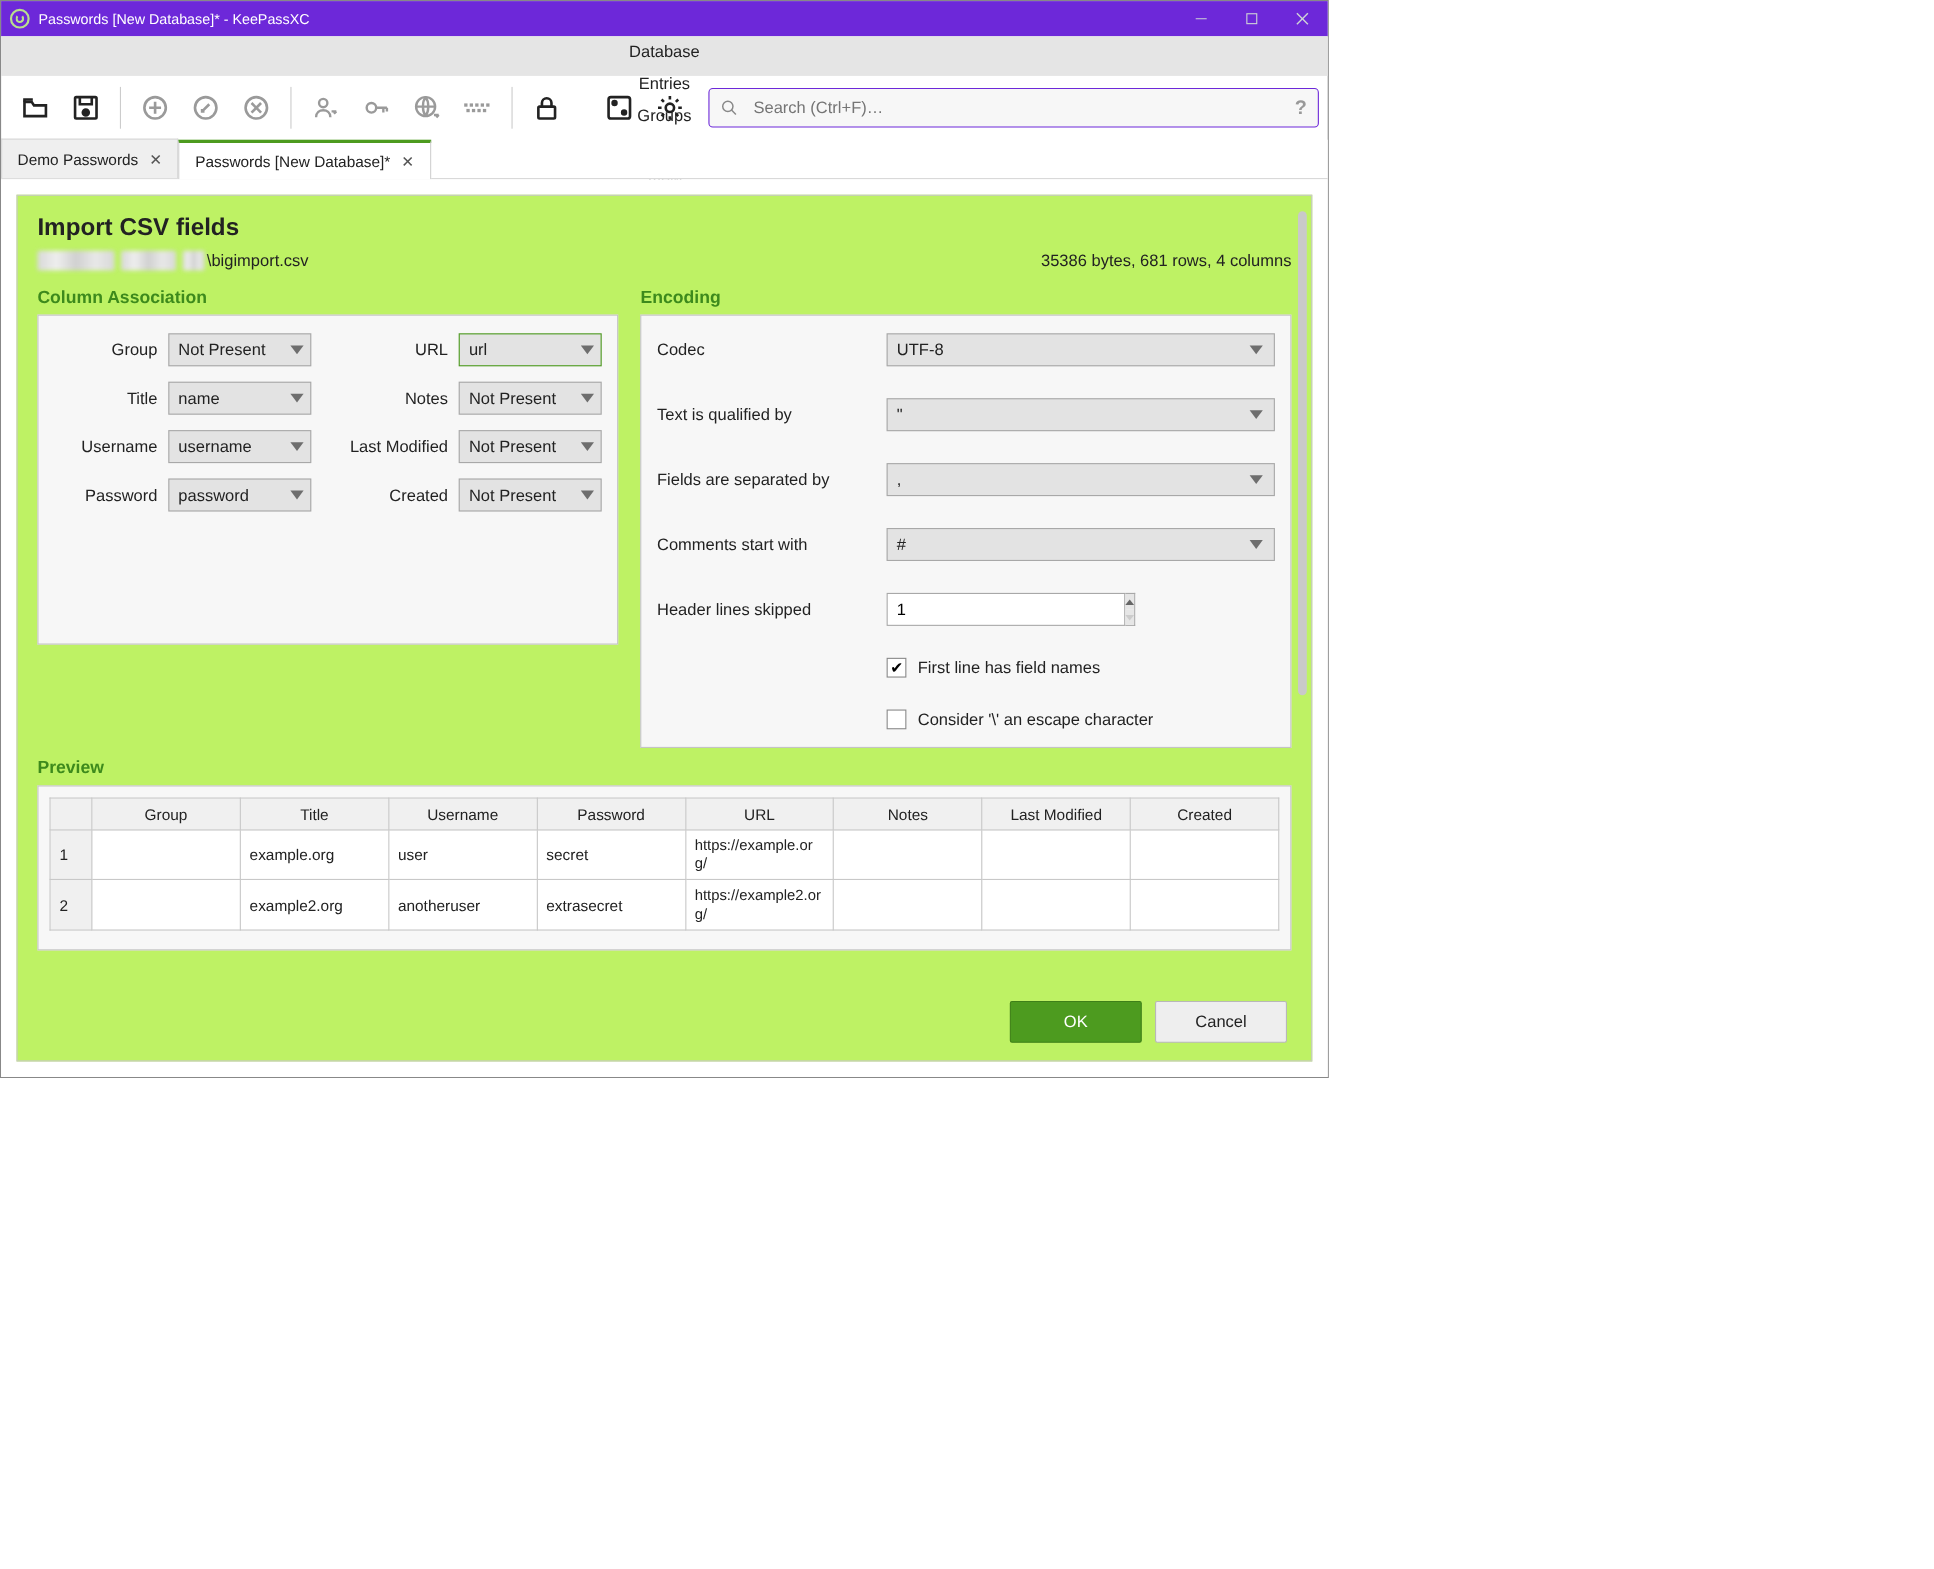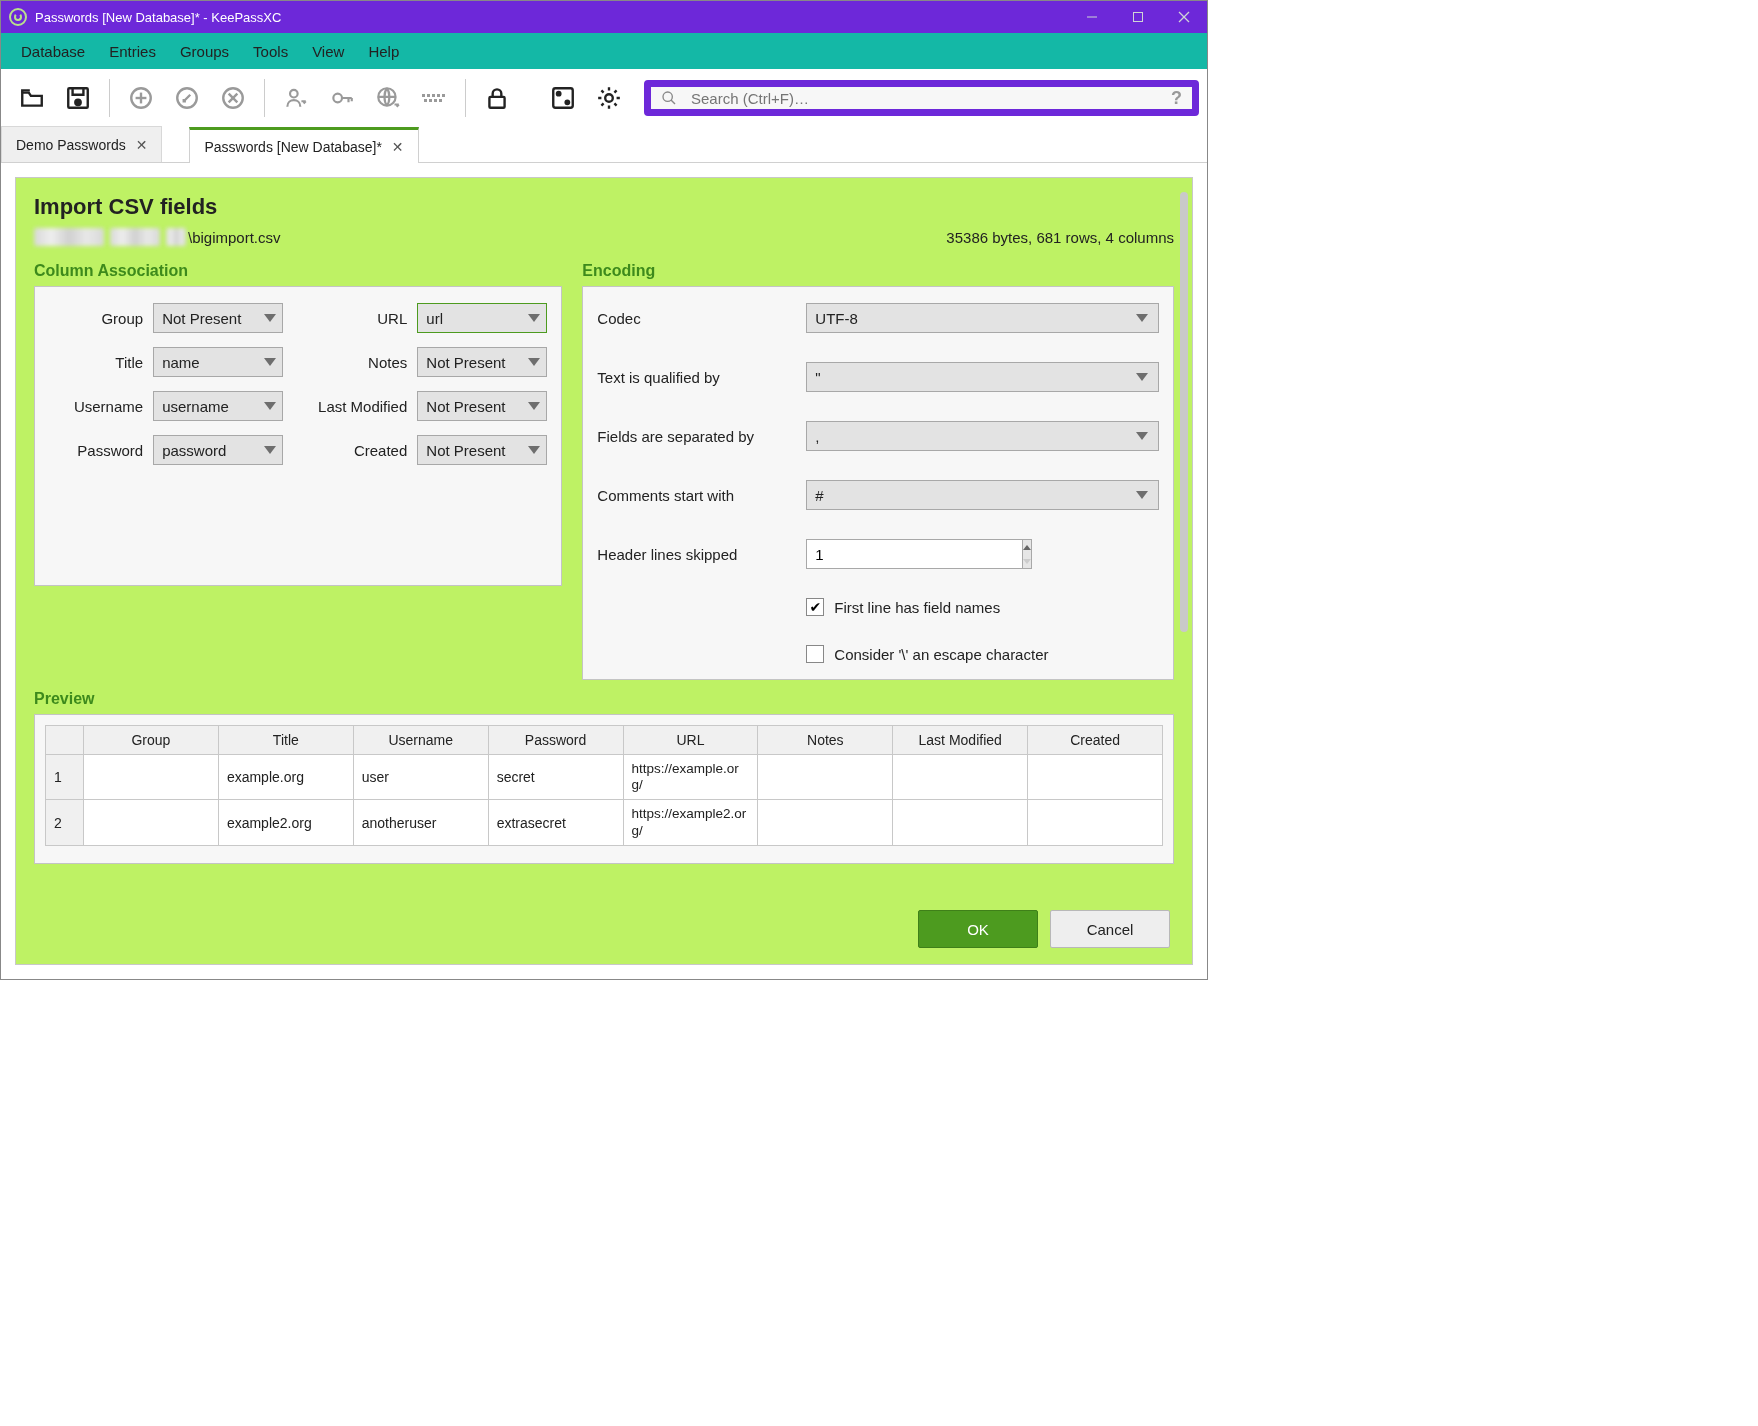--- a/index.html
+++ b/index.html
@@ -8,34 +8,34 @@
 .window { width: 1208px; height: 980px; background: #fff; border: 1px solid #888; display: flex; flex-direction: column; }
 
 
 .titlebar { background: #6d28d9; color: #fff; height: 32px; display: flex; align-items: center; padding: 0 0 0 8px; }
 .titlebar .app-icon { width: 18px; height: 18px; border-radius: 50%; border: 2px solid #b9e08c; display: flex; align-items: center; justify-content: center; margin-right: 8px; }
 .titlebar .app-icon-inner { width: 8px; height: 8px; border: 2px solid #b9e08c; border-radius: 50%; border-top-color: transparent; }
 .titlebar .title { flex: 1; font-size: 13px; }
 .titlebar .win-btn { width: 46px; height: 32px; display: flex; align-items: center; justify-content: center; color: #cfd4d6; }
 
 
-.menubar { height: 36px; display: flex; align-items: center; padding: 0 8px; background: #14b8a6; }
+.menubar { height: 36px; display: flex; align-items: center; padding: 0 8px; background: #e5e5e5; flex-direction: column; }
 .menubar .menu-item { padding: 6px 12px; font-size: 15px; }
 
 
 .toolbar { height: 58px; display: flex; align-items: center; padding: 0 8px; gap: 0; }
 .toolbar .tbtn { width: 46px; height: 46px; display: flex; align-items: center; justify-content: center; color: #555; border-radius: 3px; }
 .toolbar .tsep { width: 1px; height: 38px; background: #ccc; margin: 0 8px; }
-.toolbar .search { flex: 1; height: 36px; border: 7px solid #6d28d9; border-radius: 4px; background: #f7f7f7; display: flex; align-items: center; padding: 0 10px; margin-left: 12px; }
+.toolbar .search { flex: 1; height: 36px; border: 1px solid #6d28d9; border-radius: 4px; background: #f7f7f7; display: flex; align-items: center; padding: 0 10px; margin-left: 12px; }
 .toolbar .search input { flex: 1; border: none; outline: none; background: transparent; font-size: 15px; color: #666; }
 .toolbar .search .sicon { color: #888; margin-right: 14px; }
 .toolbar .search .help { color: #999; font-size: 18px; font-weight: bold; }
 
 
-.tabsrow { height: 36px; display: flex; align-items: flex-end; border-bottom: 1px solid #d0d0d0; background: #fff; gap: 27px; }
+.tabsrow { height: 36px; display: flex; align-items: flex-end; border-bottom: 1px solid #d0d0d0; background: #fff; }
 .tab { height: 36px; display: flex; align-items: center; padding: 0 14px; font-size: 14px; border: 1px solid transparent; border-bottom: none; gap: 10px; }
 .tab.inactive { background: #efefef; border-color: #d8d8d8; }
 .tab.active { background: #fff; border-color: #d0d0d0; border-top: 3px solid #4d9b1f; position: relative; top: 1px; }
 .tab .close { color: #555; font-size: 14px; }
 
 
 .main { flex: 1; padding: 14px; overflow: hidden; position: relative; background: #fff; }
 .panel { position: absolute; inset: 14px; border: 1px solid #c8c8c8; background: #bef264; padding: 16px 18px 70px 18px; overflow: hidden; }
 .panel h1 { font-size: 22px; font-weight: 600; color: #222; margin-bottom: 8px; }
 .fileline { display: flex; align-items: center; font-size: 15px; margin-bottom: 6px; }

